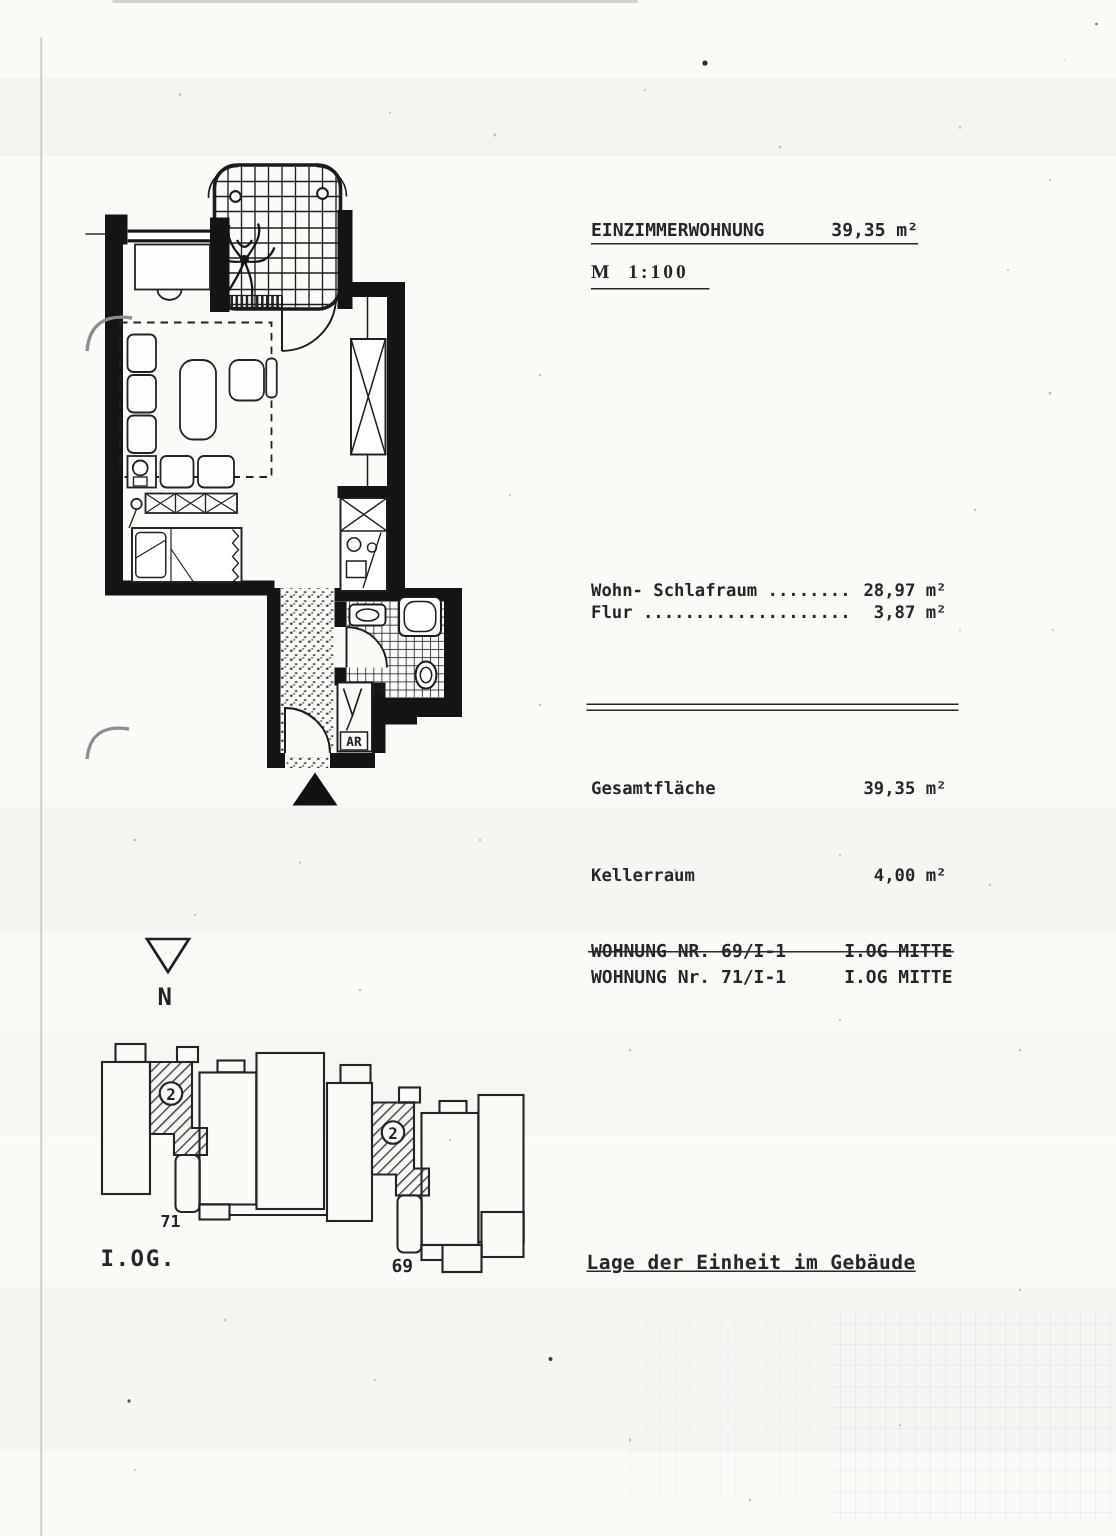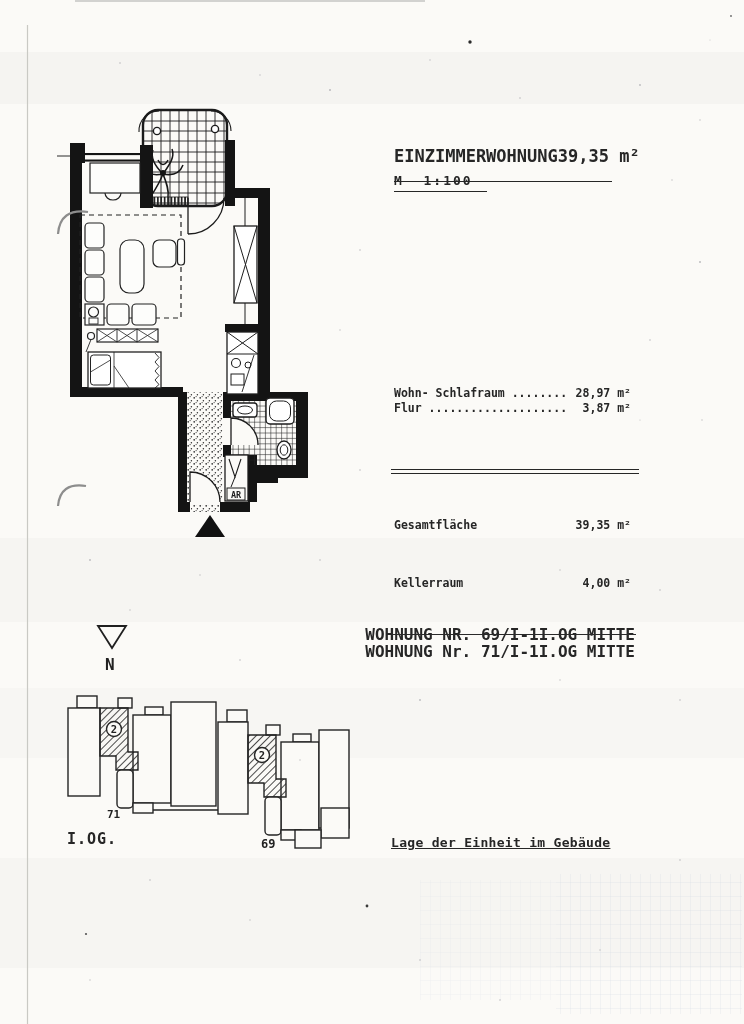--- a/index.html
+++ b/index.html
@@ -3,33 +3,33 @@
 <meta charset="utf-8">
 <style>
   html,body{margin:0;padding:0;background:#e8e8e6;}
   .page{position:relative;width:744px;height:1024px;background:#fbfaf7;overflow:hidden;
         font-family:"DejaVu Sans Mono",monospace;color:#232323;}
   .band{position:absolute;left:0;width:744px;pointer-events:none;}
   svg{display:block;}
   .mono{font-family:"DejaVu Sans Mono",monospace;font-weight:bold;color:#262626;}
   
   .hdr{position:absolute;left:394px;top:146px;width:218px;display:flex;justify-content:space-between;
-       font-size:17px;border-bottom:1.7px solid #262626;padding-bottom:15px;white-space:pre;text-align:center;}
+       font-size:12px;border-bottom:1.7px solid #262626;padding-bottom:2px;white-space:pre;text-align:center;}
   .scale{position:absolute;left:394px;top:173px;font-size:13px;letter-spacing:2px;
-       border-bottom:1.7px solid #262626;padding:0 14px 3px 0;white-space:pre;}
+       border-bottom:1.7px solid #262626;padding:0 14px 3px 0;white-space:pre;font-family:Liberation Serif, serif;}
   
   .tbl{position:absolute;left:394px;top:386px;width:237px;}
   .trow{display:flex;justify-content:space-between;white-space:pre;font-size:11.5px;line-height:14.6px;}
   .rule{position:absolute;left:391px;top:469px;width:248px;height:2.5px;
         border-top:1.5px solid #262626;border-bottom:1.5px solid #262626;}
   .totals{position:absolute;left:394px;top:480px;width:237px;}
   .totrow{display:flex;justify-content:space-between;white-space:pre;font-size:11.5px;line-height:25px;margin-top:33px;}
   
   .units{position:absolute;left:394px;top:626px;width:241px;}
-  .urow{position:relative;display:flex;justify-content:flex-end;white-space:pre;font-size:16px;line-height:17px;}
+  .urow{position:relative;display:flex;justify-content:space-between;white-space:pre;font-size:12px;line-height:17px;}
   .urow.struck::after{content:"";position:absolute;left:-2px;right:-1px;top:8px;border-top:1.8px solid #2a2a2a;}
   .caption{position:absolute;left:391px;top:835px;font-size:13px;letter-spacing:.3px;white-space:pre;text-decoration:underline;}
   .iog{position:absolute;left:67px;top:830px;font-size:15px;letter-spacing:1px;white-space:pre;}
 </style>
 </head>
 <body>
 
 <div class="page">
 
   <div class="band" style="top:52px;height:52px;background:rgba(60,60,55,.03);"></div>

